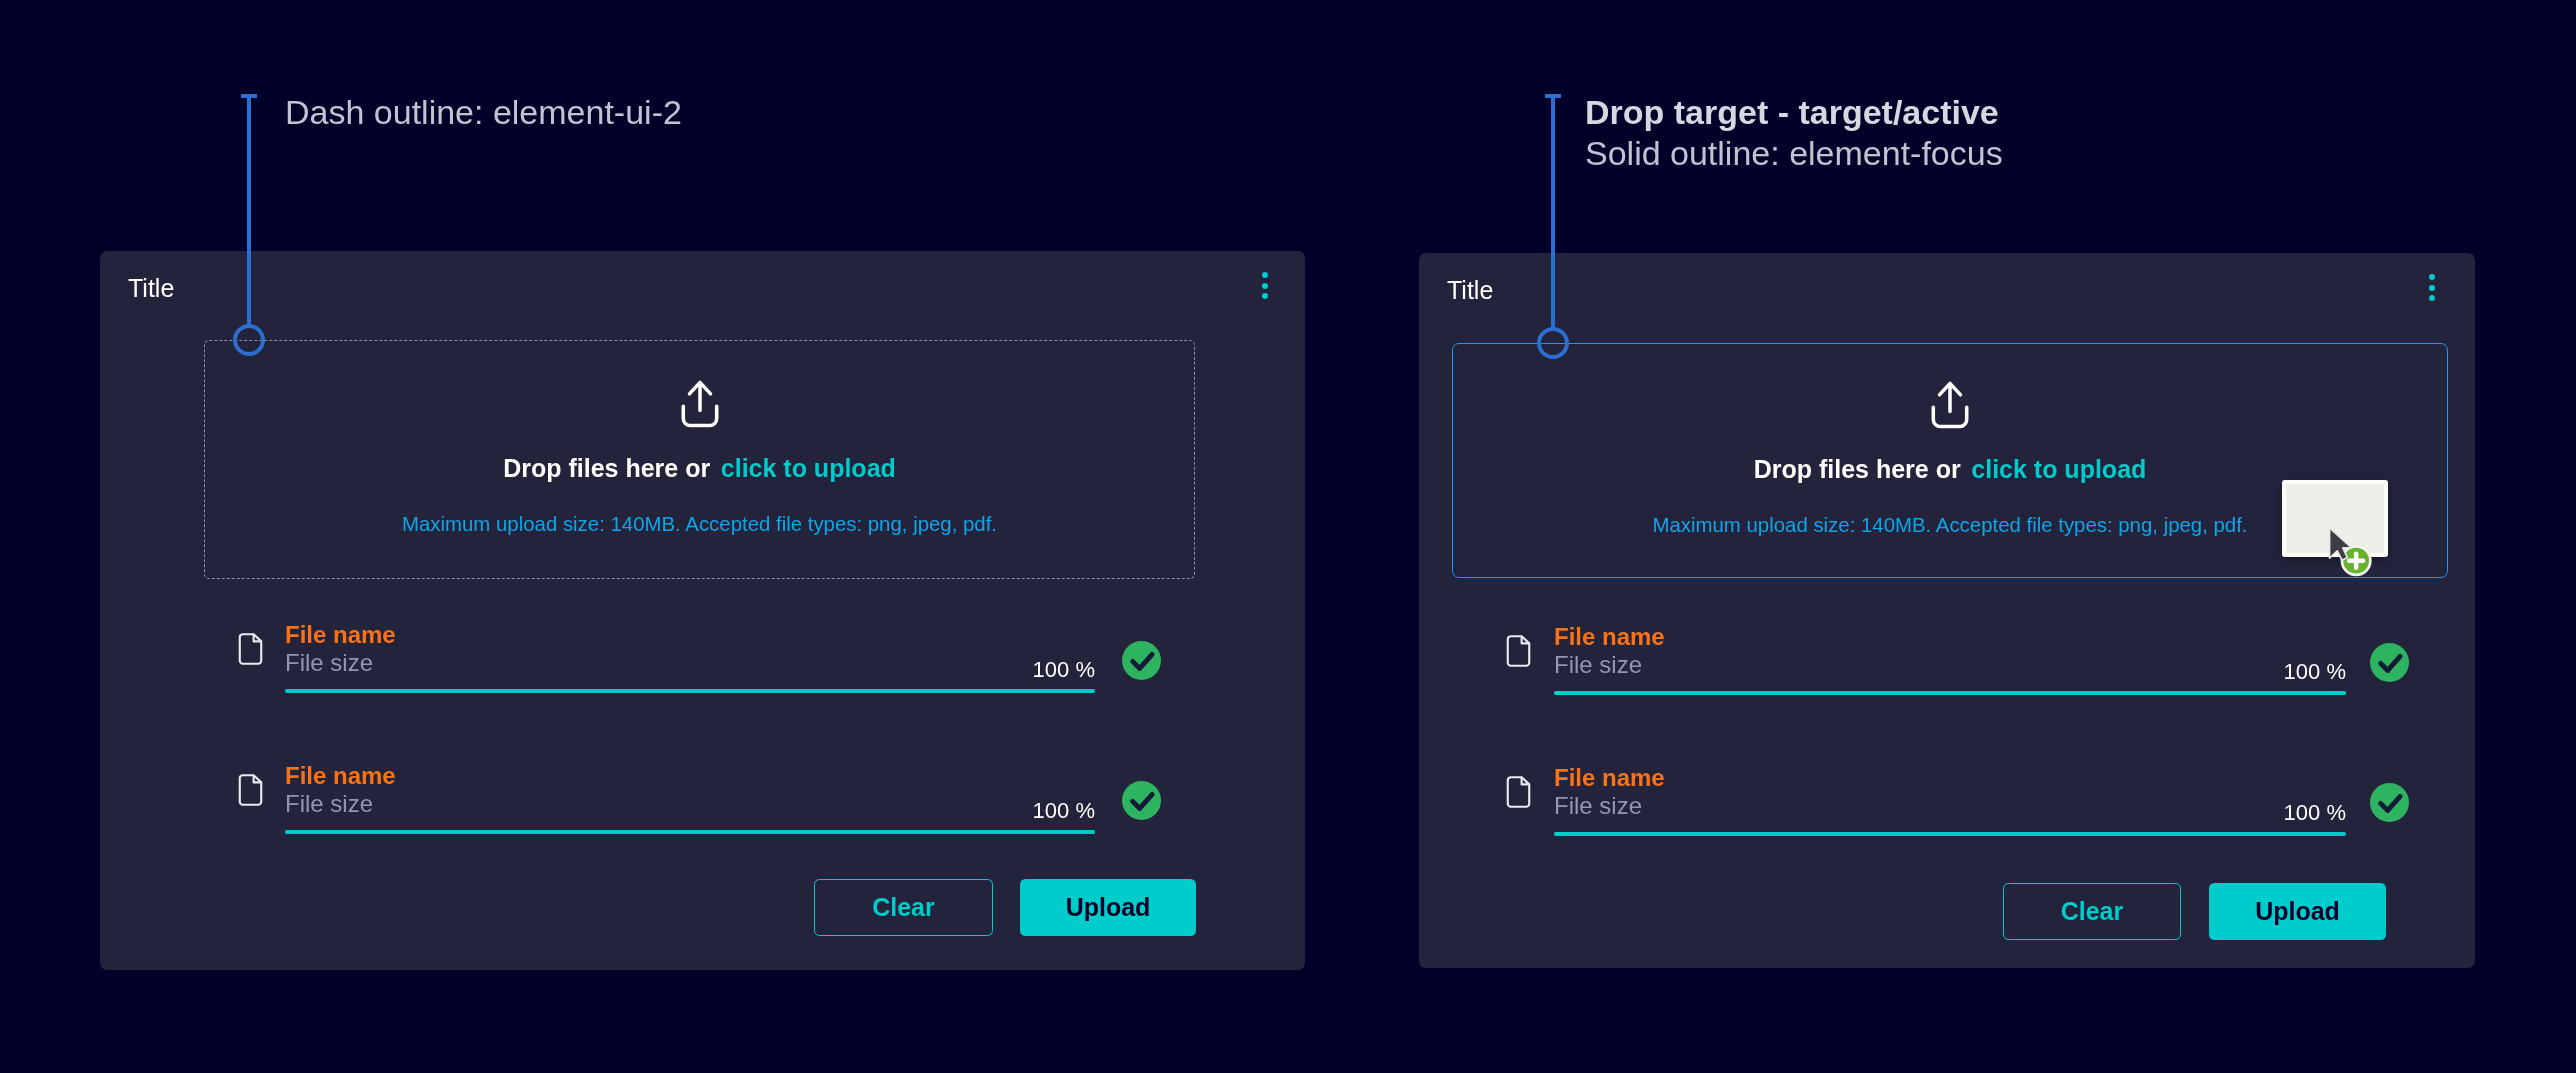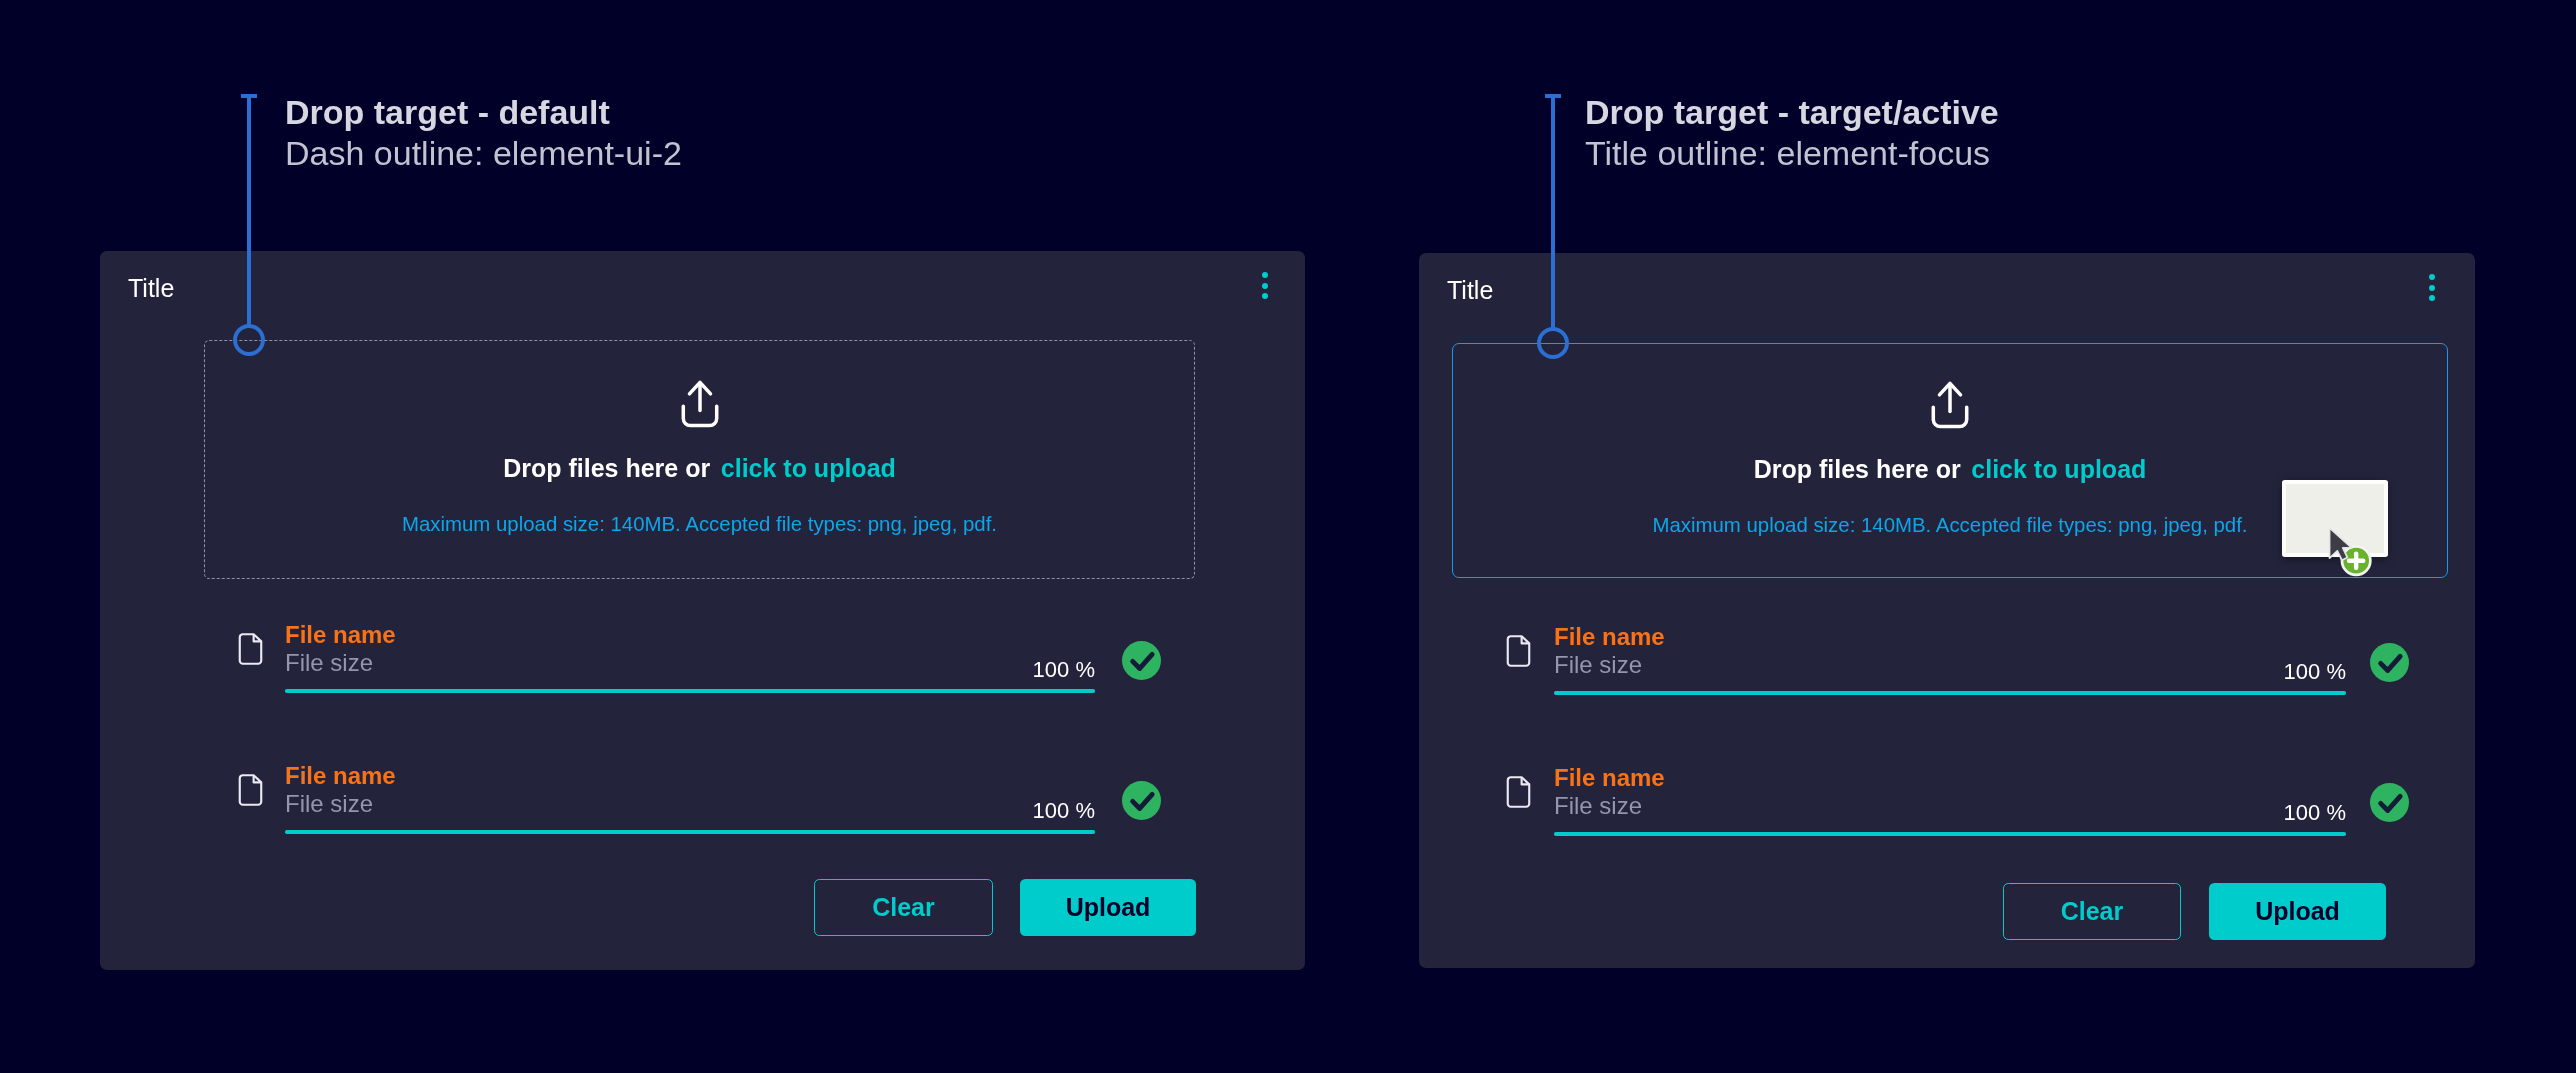--- a/index.html
+++ b/index.html
@@ -84,21 +84,20 @@
 <body>
 
 <div class="stage">
 
   <section class="p0">
     <div class="ann">
       <div class="ann-cap"></div>
       <div class="ann-line"></div>
       <div class="ann-ring"></div>
       <div class="ann-text">
-        <div class="ann-title">Drop target - default</div>
         <div class="ann-subtitle">Dash outline: element-ui-2</div>
       </div>
     </div>
 
     <div class="card">
       <div class="card-title">Title</div>
       <div class="kebab">
           <i></i>
           <i></i>
           <i></i>
@@ -155,21 +154,21 @@
     </div>
   </section>
 
   <section class="p1">
     <div class="ann">
       <div class="ann-cap"></div>
       <div class="ann-line"></div>
       <div class="ann-ring"></div>
       <div class="ann-text">
         <div class="ann-title">Drop target - target/active</div>
-        <div class="ann-subtitle">Title outline: element-focus</div>
+        <div class="ann-subtitle">Solid outline: element-focus</div>
       </div>
     </div>
 
     <div class="card">
       <div class="card-title">Title</div>
       <div class="kebab">
           <i></i>
           <i></i>
           <i></i>
         </div>

